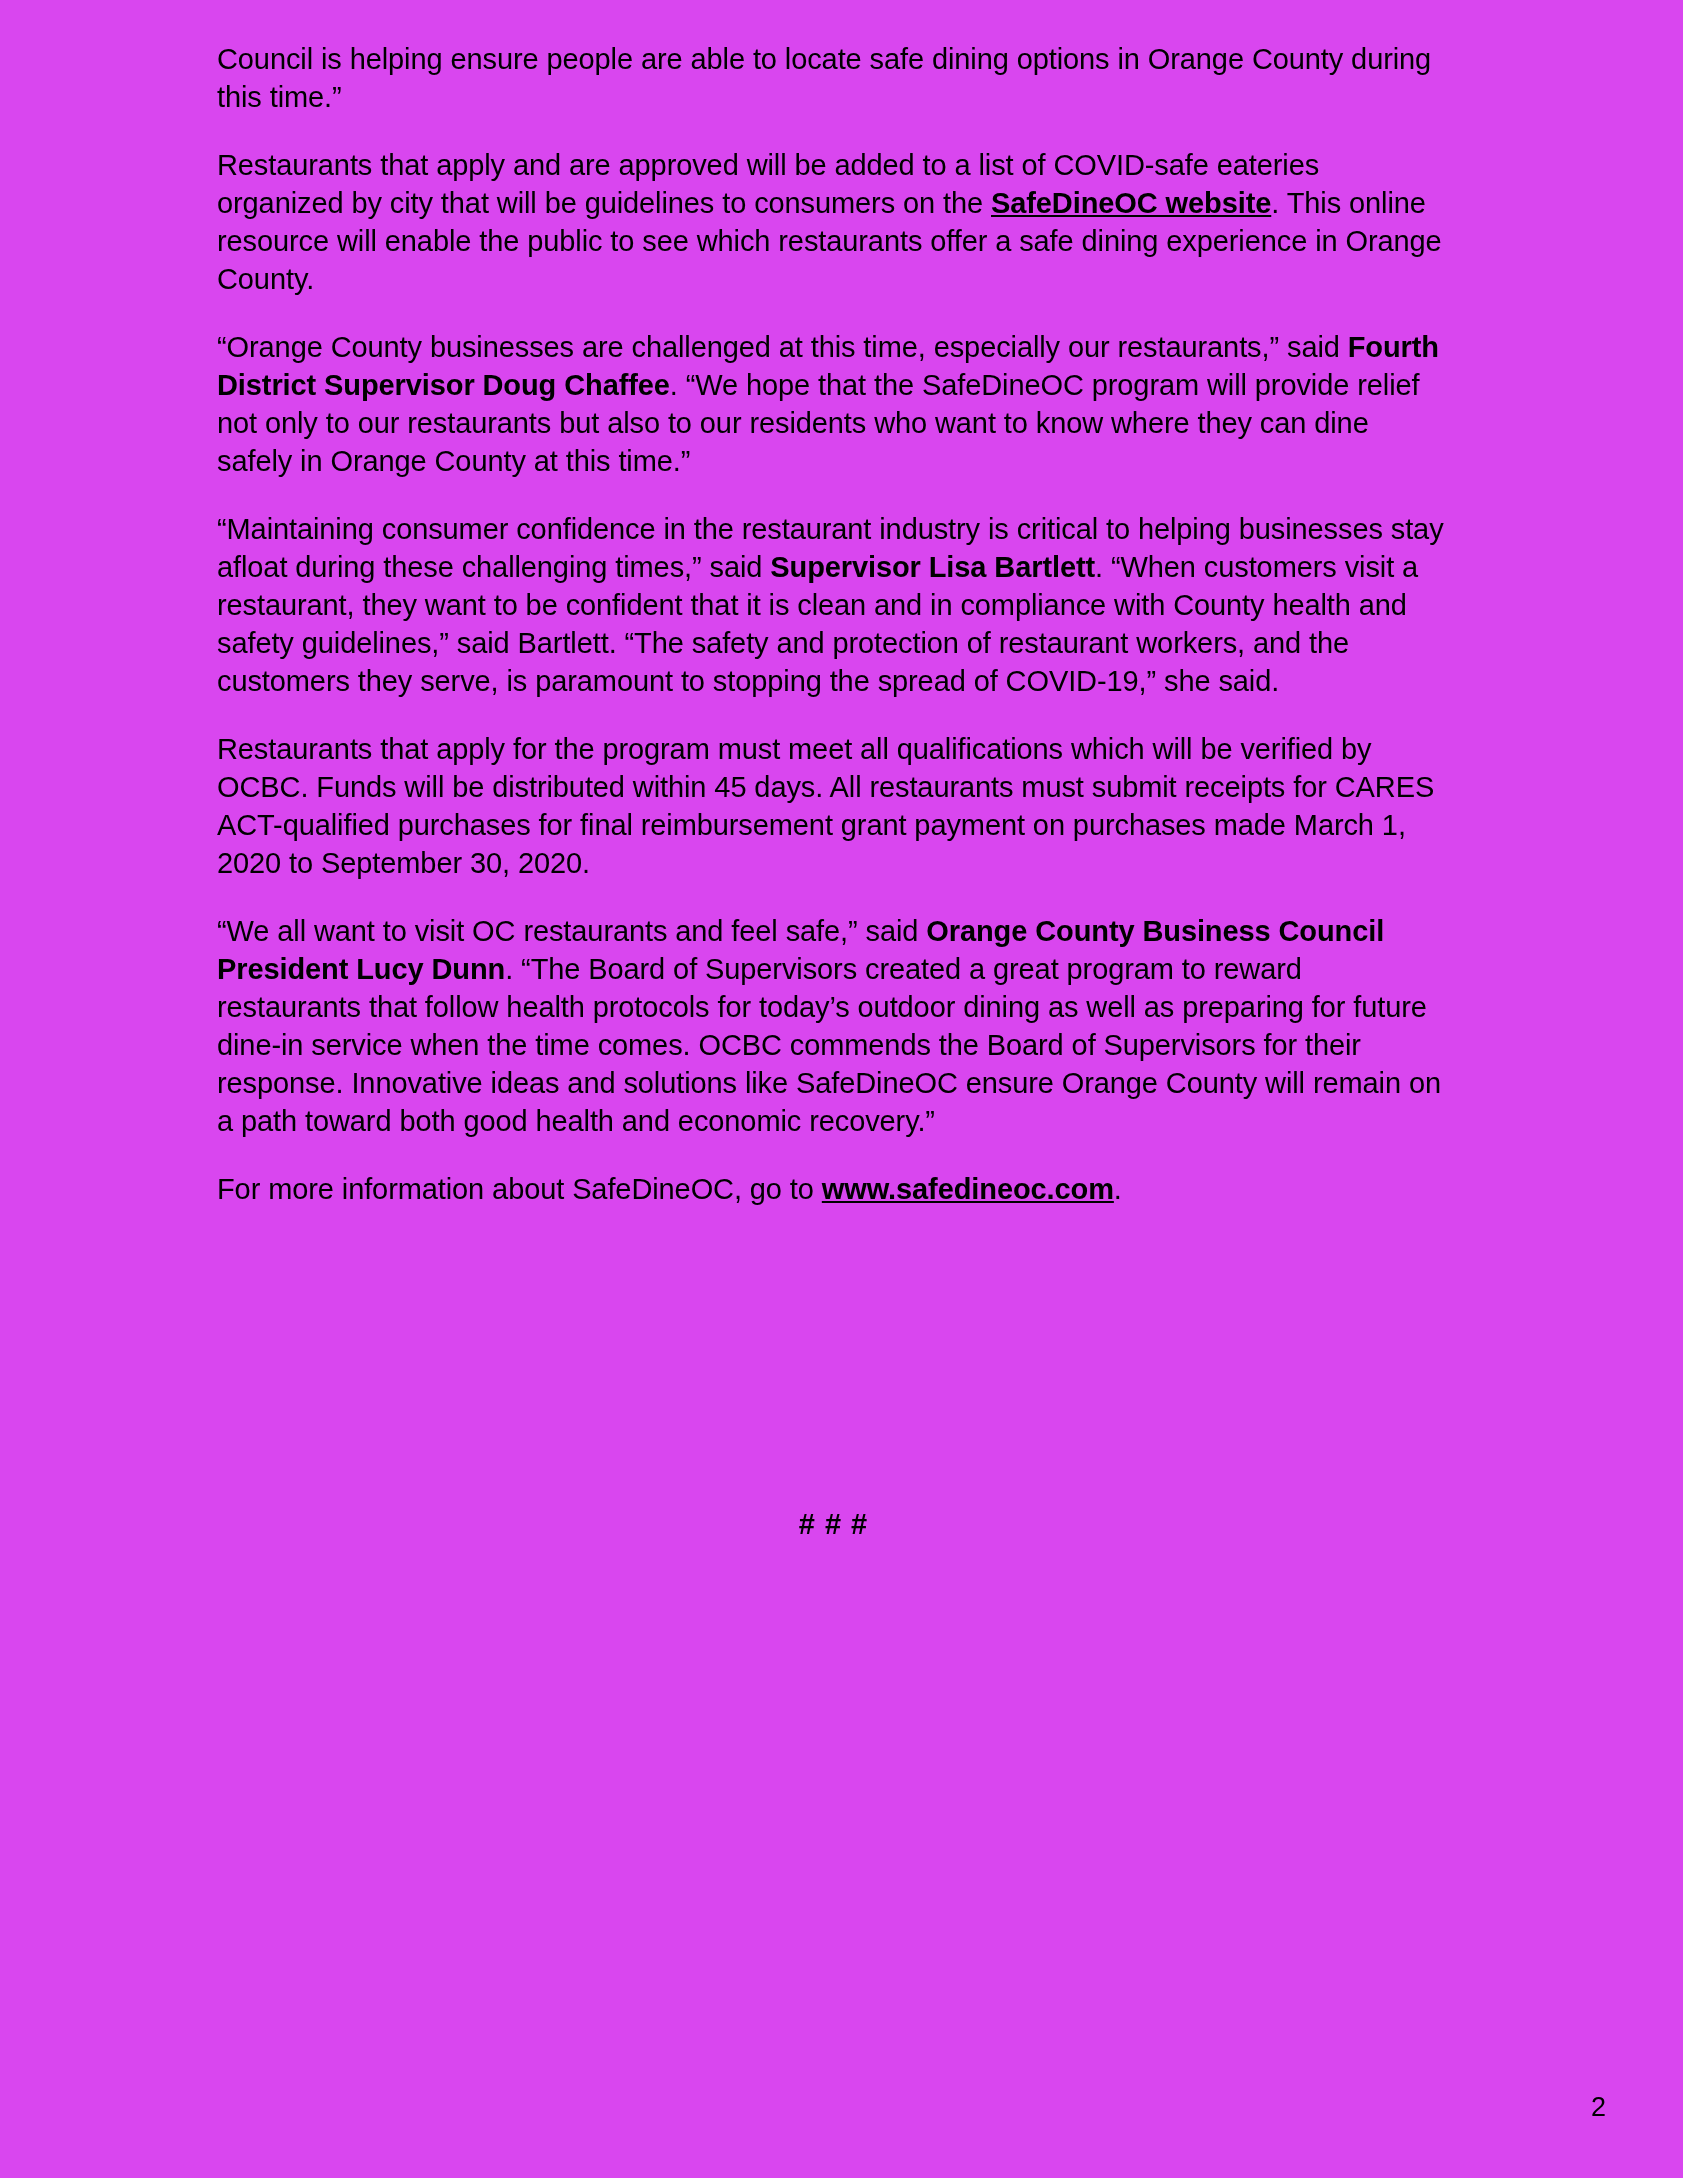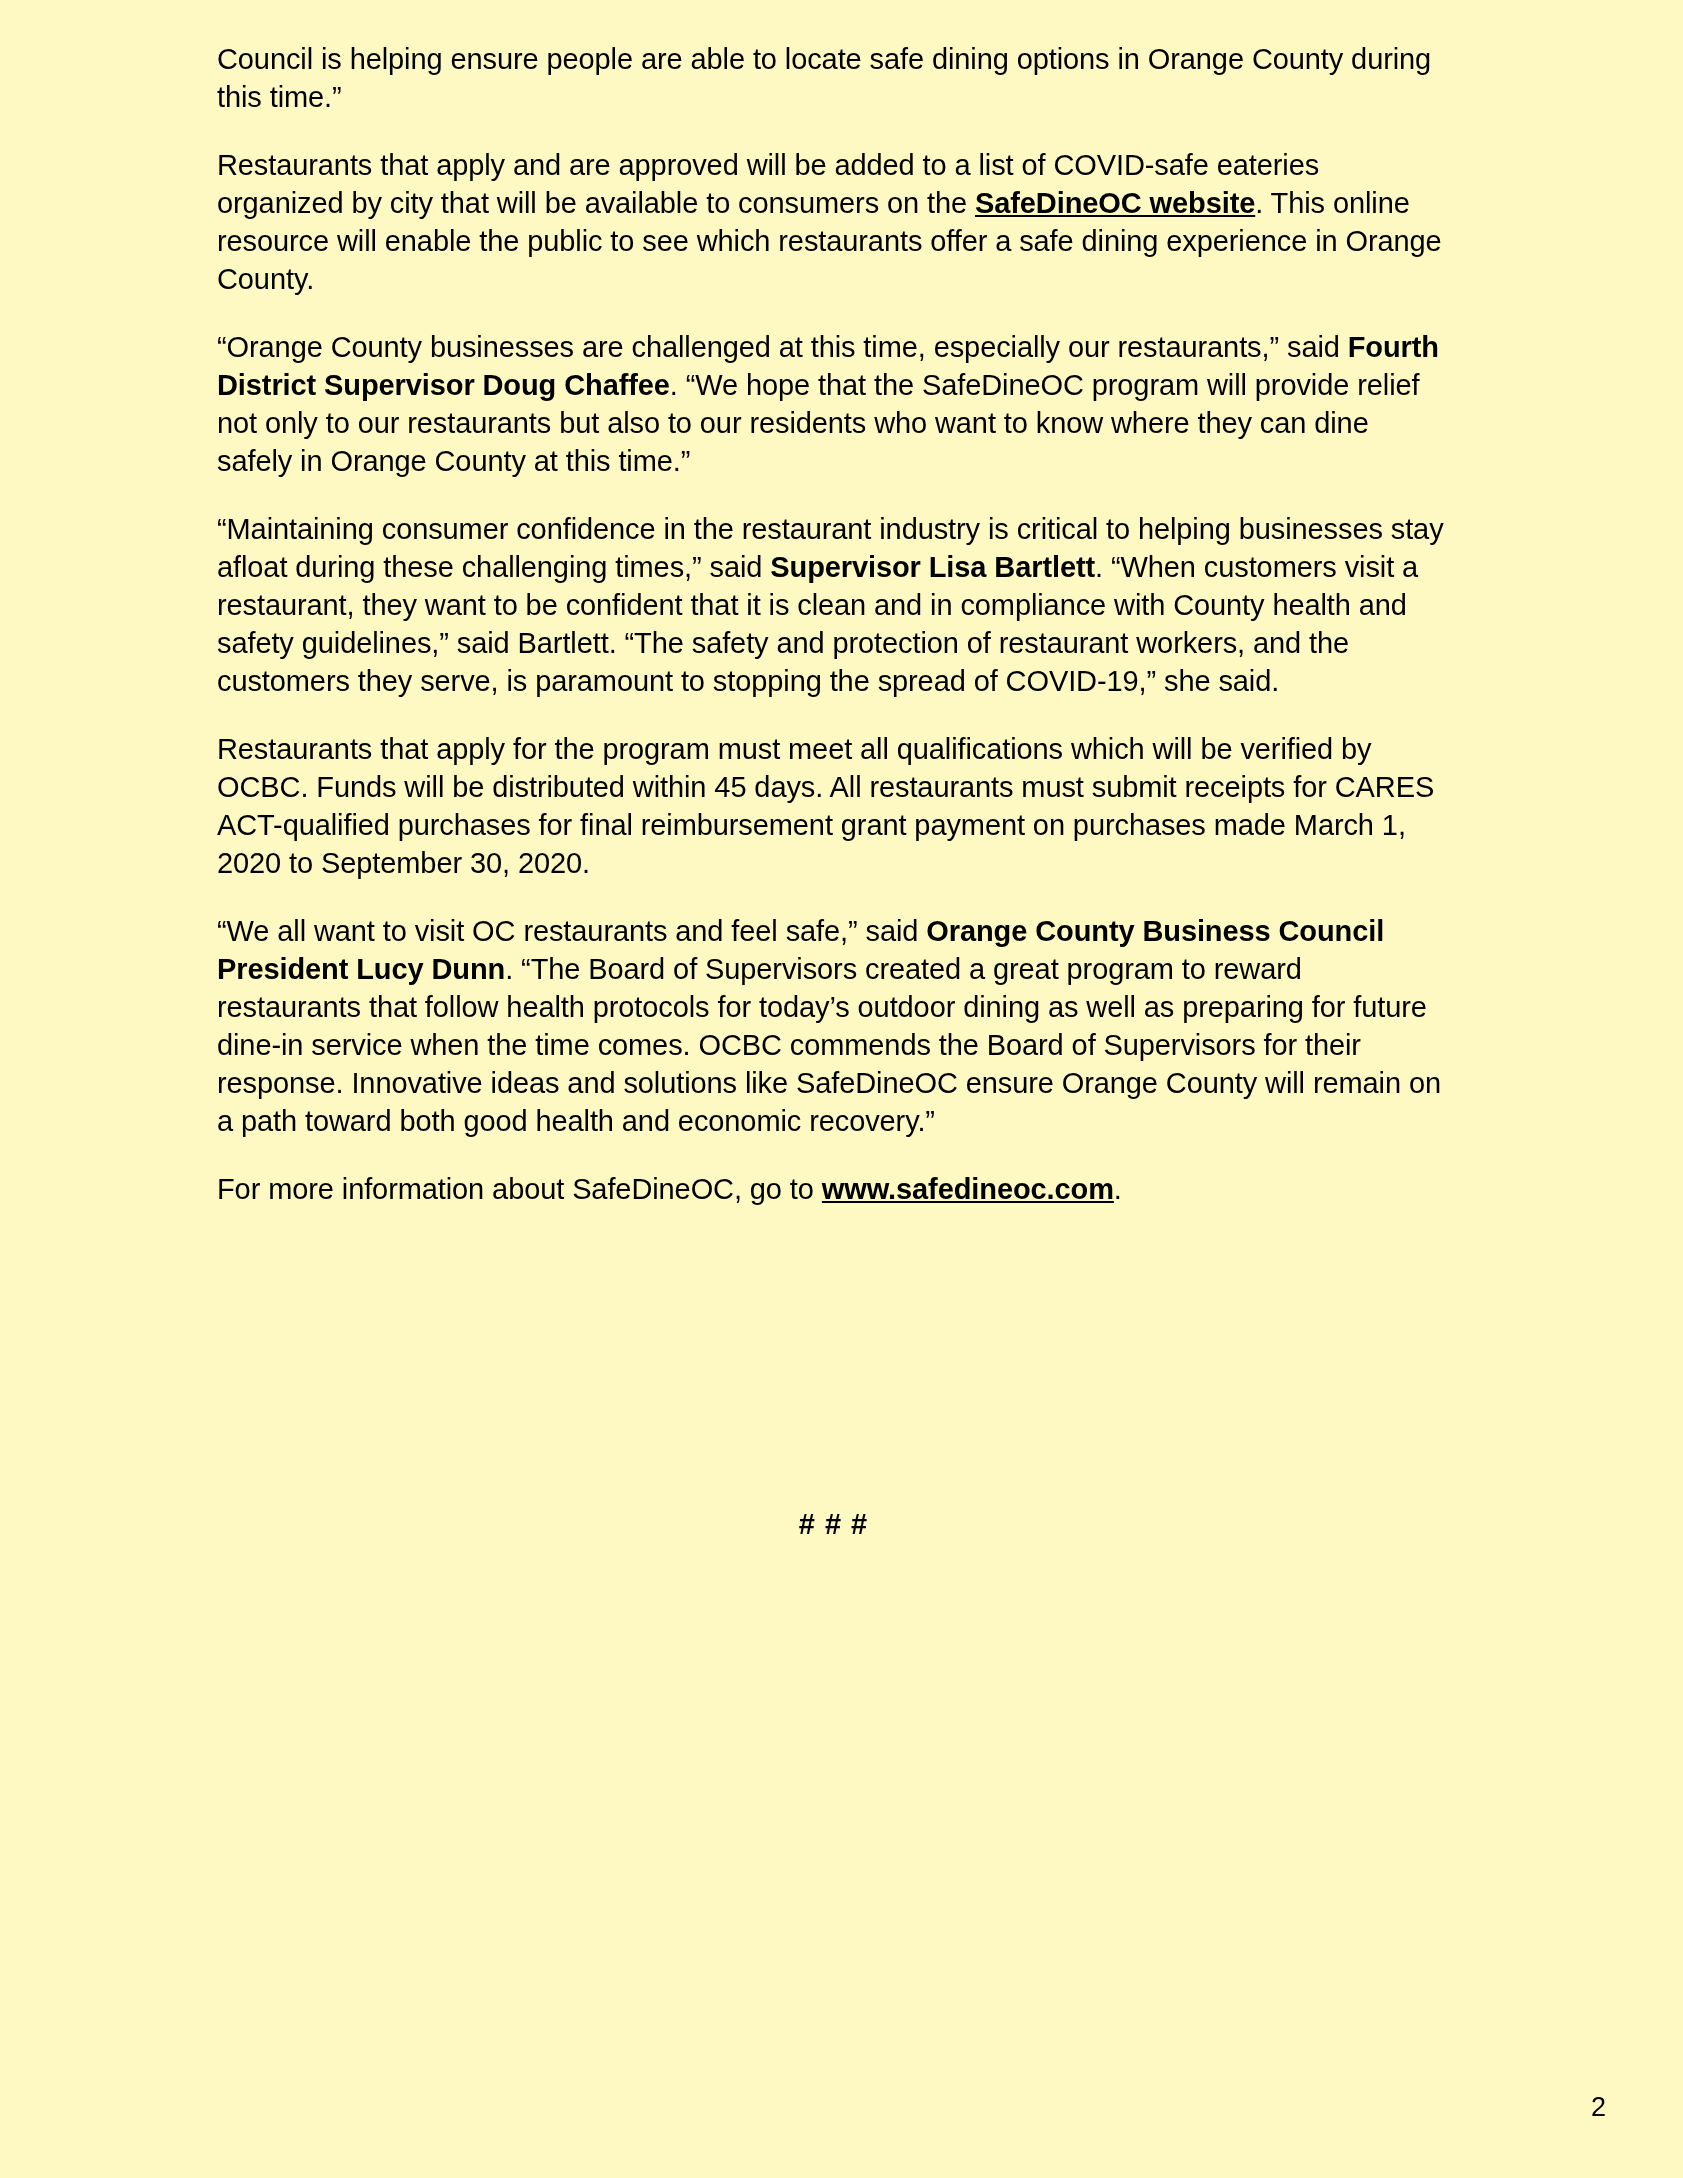--- a/index.html
+++ b/index.html
@@ -15,21 +15,21 @@
     color: #000000;
     -webkit-font-smoothing: none;
   }
 
   .page {
     position: absolute;
     left: 0;
     top: 0;
     width: 1683px;
     height: 2178px;
-    background: #fef9c3;
+    background: #d946ef;
     overflow: hidden;
   }
 
   .doc-body {
     position: absolute;
     left: 217px;
     top: 40px;
     width: 1233px;
   }
 
@@ -81,21 +81,21 @@
     text-align: right;
   }
 </style>
 </head>
 <body>
 
 <div class="page">
 
   <div class="doc-body" id="doc-body">
       <p class="para"><span>Council is helping ensure people are able to locate safe dining options in Orange County during this time.”</span></p>
-      <p class="para"><span>Restaurants that apply and are approved will be added to a list of COVID-safe eateries organized by city that will be available to consumers on the </span><span class="u">SafeDineOC website</span><span>. This online resource will enable the public to see which restaurants offer a safe dining experience in Orange County.</span></p>
+      <p class="para"><span>Restaurants that apply and are approved will be added to a list of COVID-safe eateries organized by city that will be guidelines to consumers on the </span><span class="u">SafeDineOC website</span><span>. This online resource will enable the public to see which restaurants offer a safe dining experience in Orange County.</span></p>
       <p class="para"><span>“Orange County businesses are challenged at this time, especially our restaurants,” said </span><span class="b">Fourth District Supervisor Doug Chaffee</span><span>. “We hope that the SafeDineOC program will provide relief not only to our  restaurants but also to our residents who want to know where they can dine safely in Orange County at this time.”</span></p>
       <p class="para"><span>“Maintaining consumer confidence in the restaurant industry is critical to helping businesses stay afloat during these challenging times,” said </span><span class="b">Supervisor Lisa Bartlett</span><span>. “When customers visit a restaurant, they want to be confident that it is clean and in compliance with County health and safety guidelines,” said Bartlett.   “The safety and protection of restaurant workers, and the customers they serve, is paramount to stopping the spread of COVID-19,” she said.</span></p>
       <p class="para"><span>Restaurants that apply for the program must meet all qualifications which will be verified by OCBC. Funds will be distributed within 45 days. All restaurants must submit receipts for CARES ACT-qualified purchases for final reimbursement grant payment on purchases made March 1, 2020 to September 30, 2020.</span></p>
       <p class="para"><span>“We all want to visit OC restaurants and feel safe,” said </span><span class="b">Orange County Business Council President Lucy Dunn</span><span>. “The Board of Supervisors created a great program to reward restaurants that follow health protocols for today’s outdoor dining as well as preparing for future dine-in service when the time comes. OCBC commends the Board of Supervisors for their response. Innovative ideas and solutions like SafeDineOC ensure Orange County will remain on a path toward both good health and economic recovery.”</span></p>
       <p class="para"><span>For more information about SafeDineOC, go to </span><span class="u">www.safedineoc.com</span><span>.</span></p>
     </div>
 
   <div class="endmark"># # #</div>
 
   <div class="page-number">2</div>

